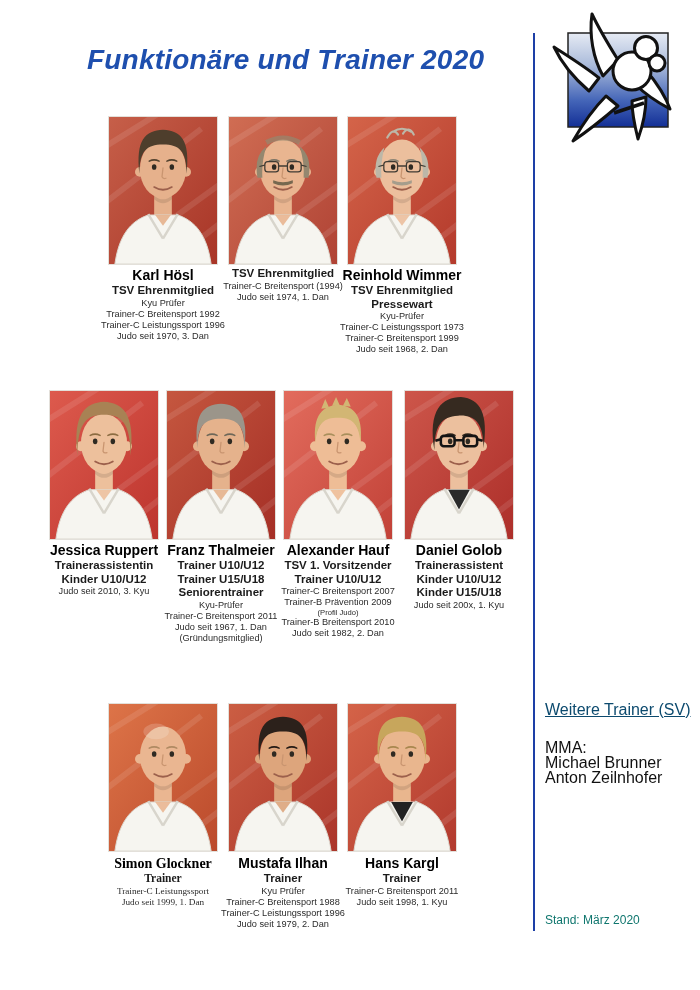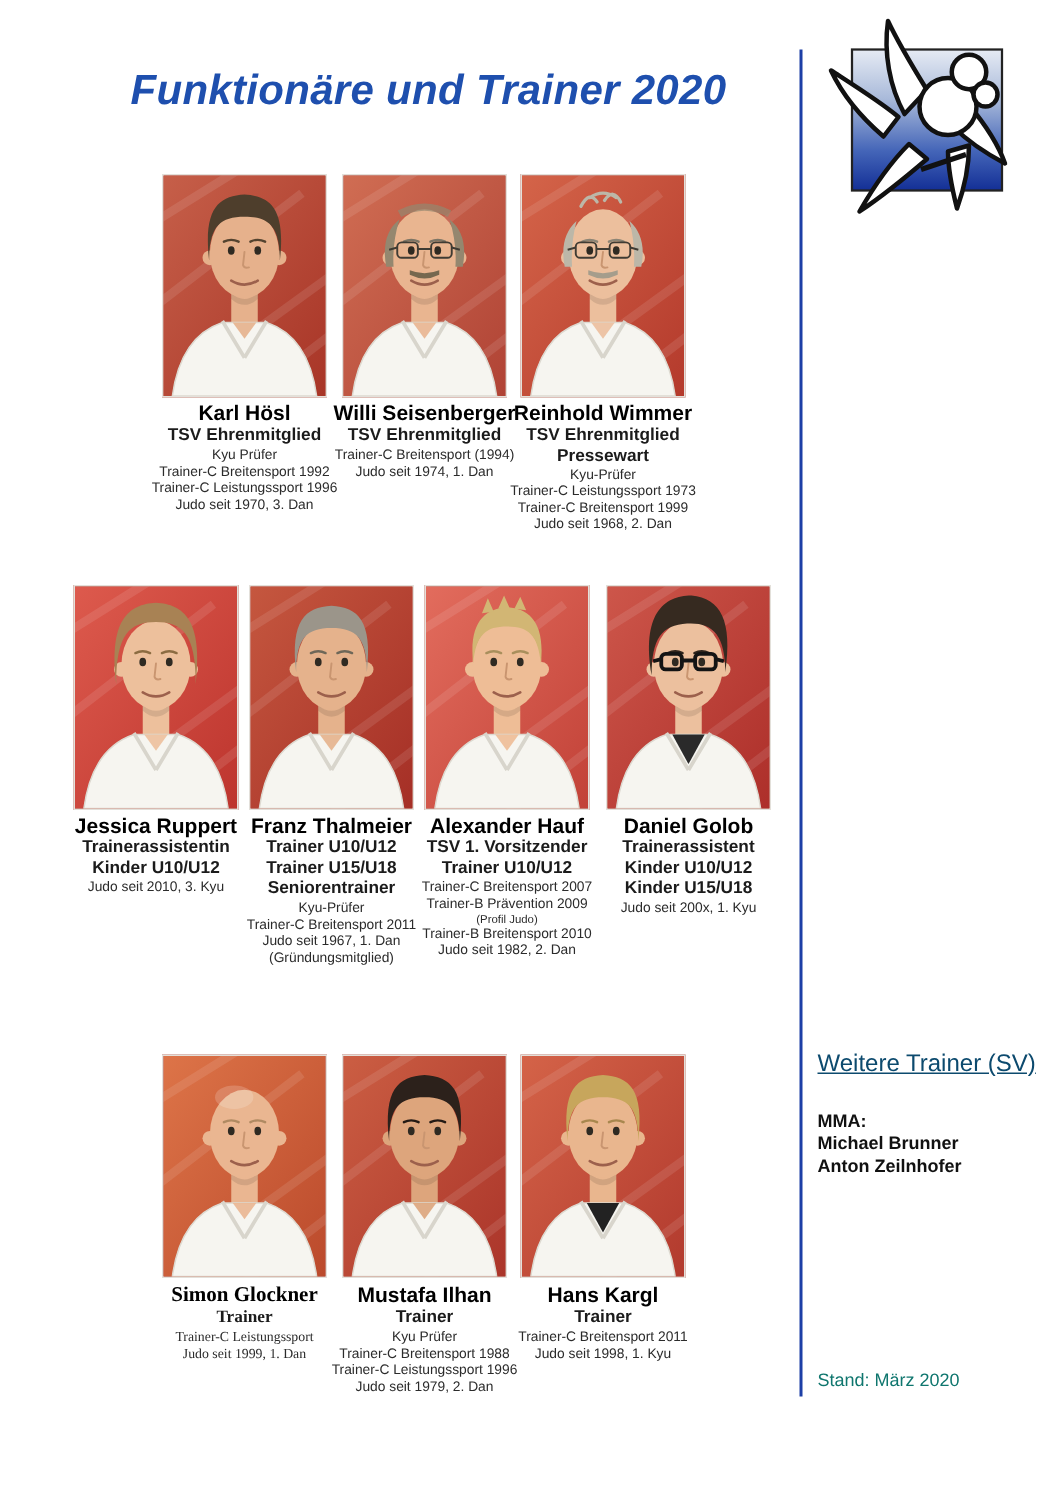--- a/index.html
+++ b/index.html
@@ -27,21 +27,21 @@
   .ptext{position:absolute;width:170px;text-align:center;}
   .person-name{font-size:14px;font-weight:700;line-height:17px;white-space:nowrap;color:#000000;}
   .person-role{font-size:11.5px;font-weight:700;line-height:13.5px;white-space:nowrap;color:#1b1b1b;}
   .person-detail{font-size:9.2px;font-weight:400;line-height:11px;white-space:nowrap;color:#2b2b2b;}
   .person-detail.small{font-size:7.6px;line-height:9px;}
   .sidebar{position:absolute;left:545px;top:701px;width:152px;}
   .sidebar-heading{
     font-size:16px;font-weight:400;color:#0c4a6e;
     text-decoration:underline;white-space:nowrap;
   }
-  .sidebar-group{margin-top:21px;font-size:12px;font-weight:700;line-height:15px;color:#111;}
+  .sidebar-group{margin-top:21px;font-size:16px;font-weight:400;line-height:15px;color:#111;}
   .sidebar-group div{white-space:nowrap;}
   .footer{position:absolute;left:545px;top:913px;font-size:12px;color:#0f766e;white-space:nowrap;}
 </style>
 </head>
 <body>
 
 <div class="page" style="--accent: #1e4fae; --rule: #1d3fa6;">
 
   <div class="title">Funktionäre und Trainer 2020</div>
 
@@ -136,21 +136,20 @@
     <path d="M46,71.5 Q55,77 64,71.5" stroke="#9c604c" stroke-width="1.8" fill="none" stroke-linecap="round"></path>
     <g fill="none" stroke="#3f3b33" stroke-width="1.3">
       <rect x="36.5" y="45.5" width="14" height="10.5" rx="3"></rect>
       <rect x="59.5" y="45.5" width="14" height="10.5" rx="3"></rect>
       <path d="M50.5,50 L59.5,50 M36.5,49 L31,50.5 M73.5,49 L79,50.5"></path>
           </g>
     <path d="M45,64.5 Q55,68.5 65,64.5 L65,67.5 Q55,72.5 45,67.5 Z" fill="#76684f"></path>
   </svg>
       </div>
       <div class="ptext" style="left: 198px; top: 267px;">
-        <div class="person-name">Willi Seisenberger</div>
         <div class="person-role">TSV Ehrenmitglied</div>
         <div class="person-detail">Trainer-C Breitensport (1994)</div>
         <div class="person-detail">Judo seit 1974, 1. Dan</div>
       </div>
       <div class="photo" style="left: 347px; top: 116px; width: 110px; height: 149px; border-color: rgb(227, 224, 218);">
         <svg viewBox="0 0 110 150" preserveAspectRatio="none" xmlns="http://www.w3.org/2000/svg">
     <defs>
             <linearGradient id="bgG2" x1="0" y1="0" x2="1" y2="1">
       <stop offset="0" stop-color="#d46449"></stop>
               <stop offset="1" stop-color="#b43a2c"></stop>

